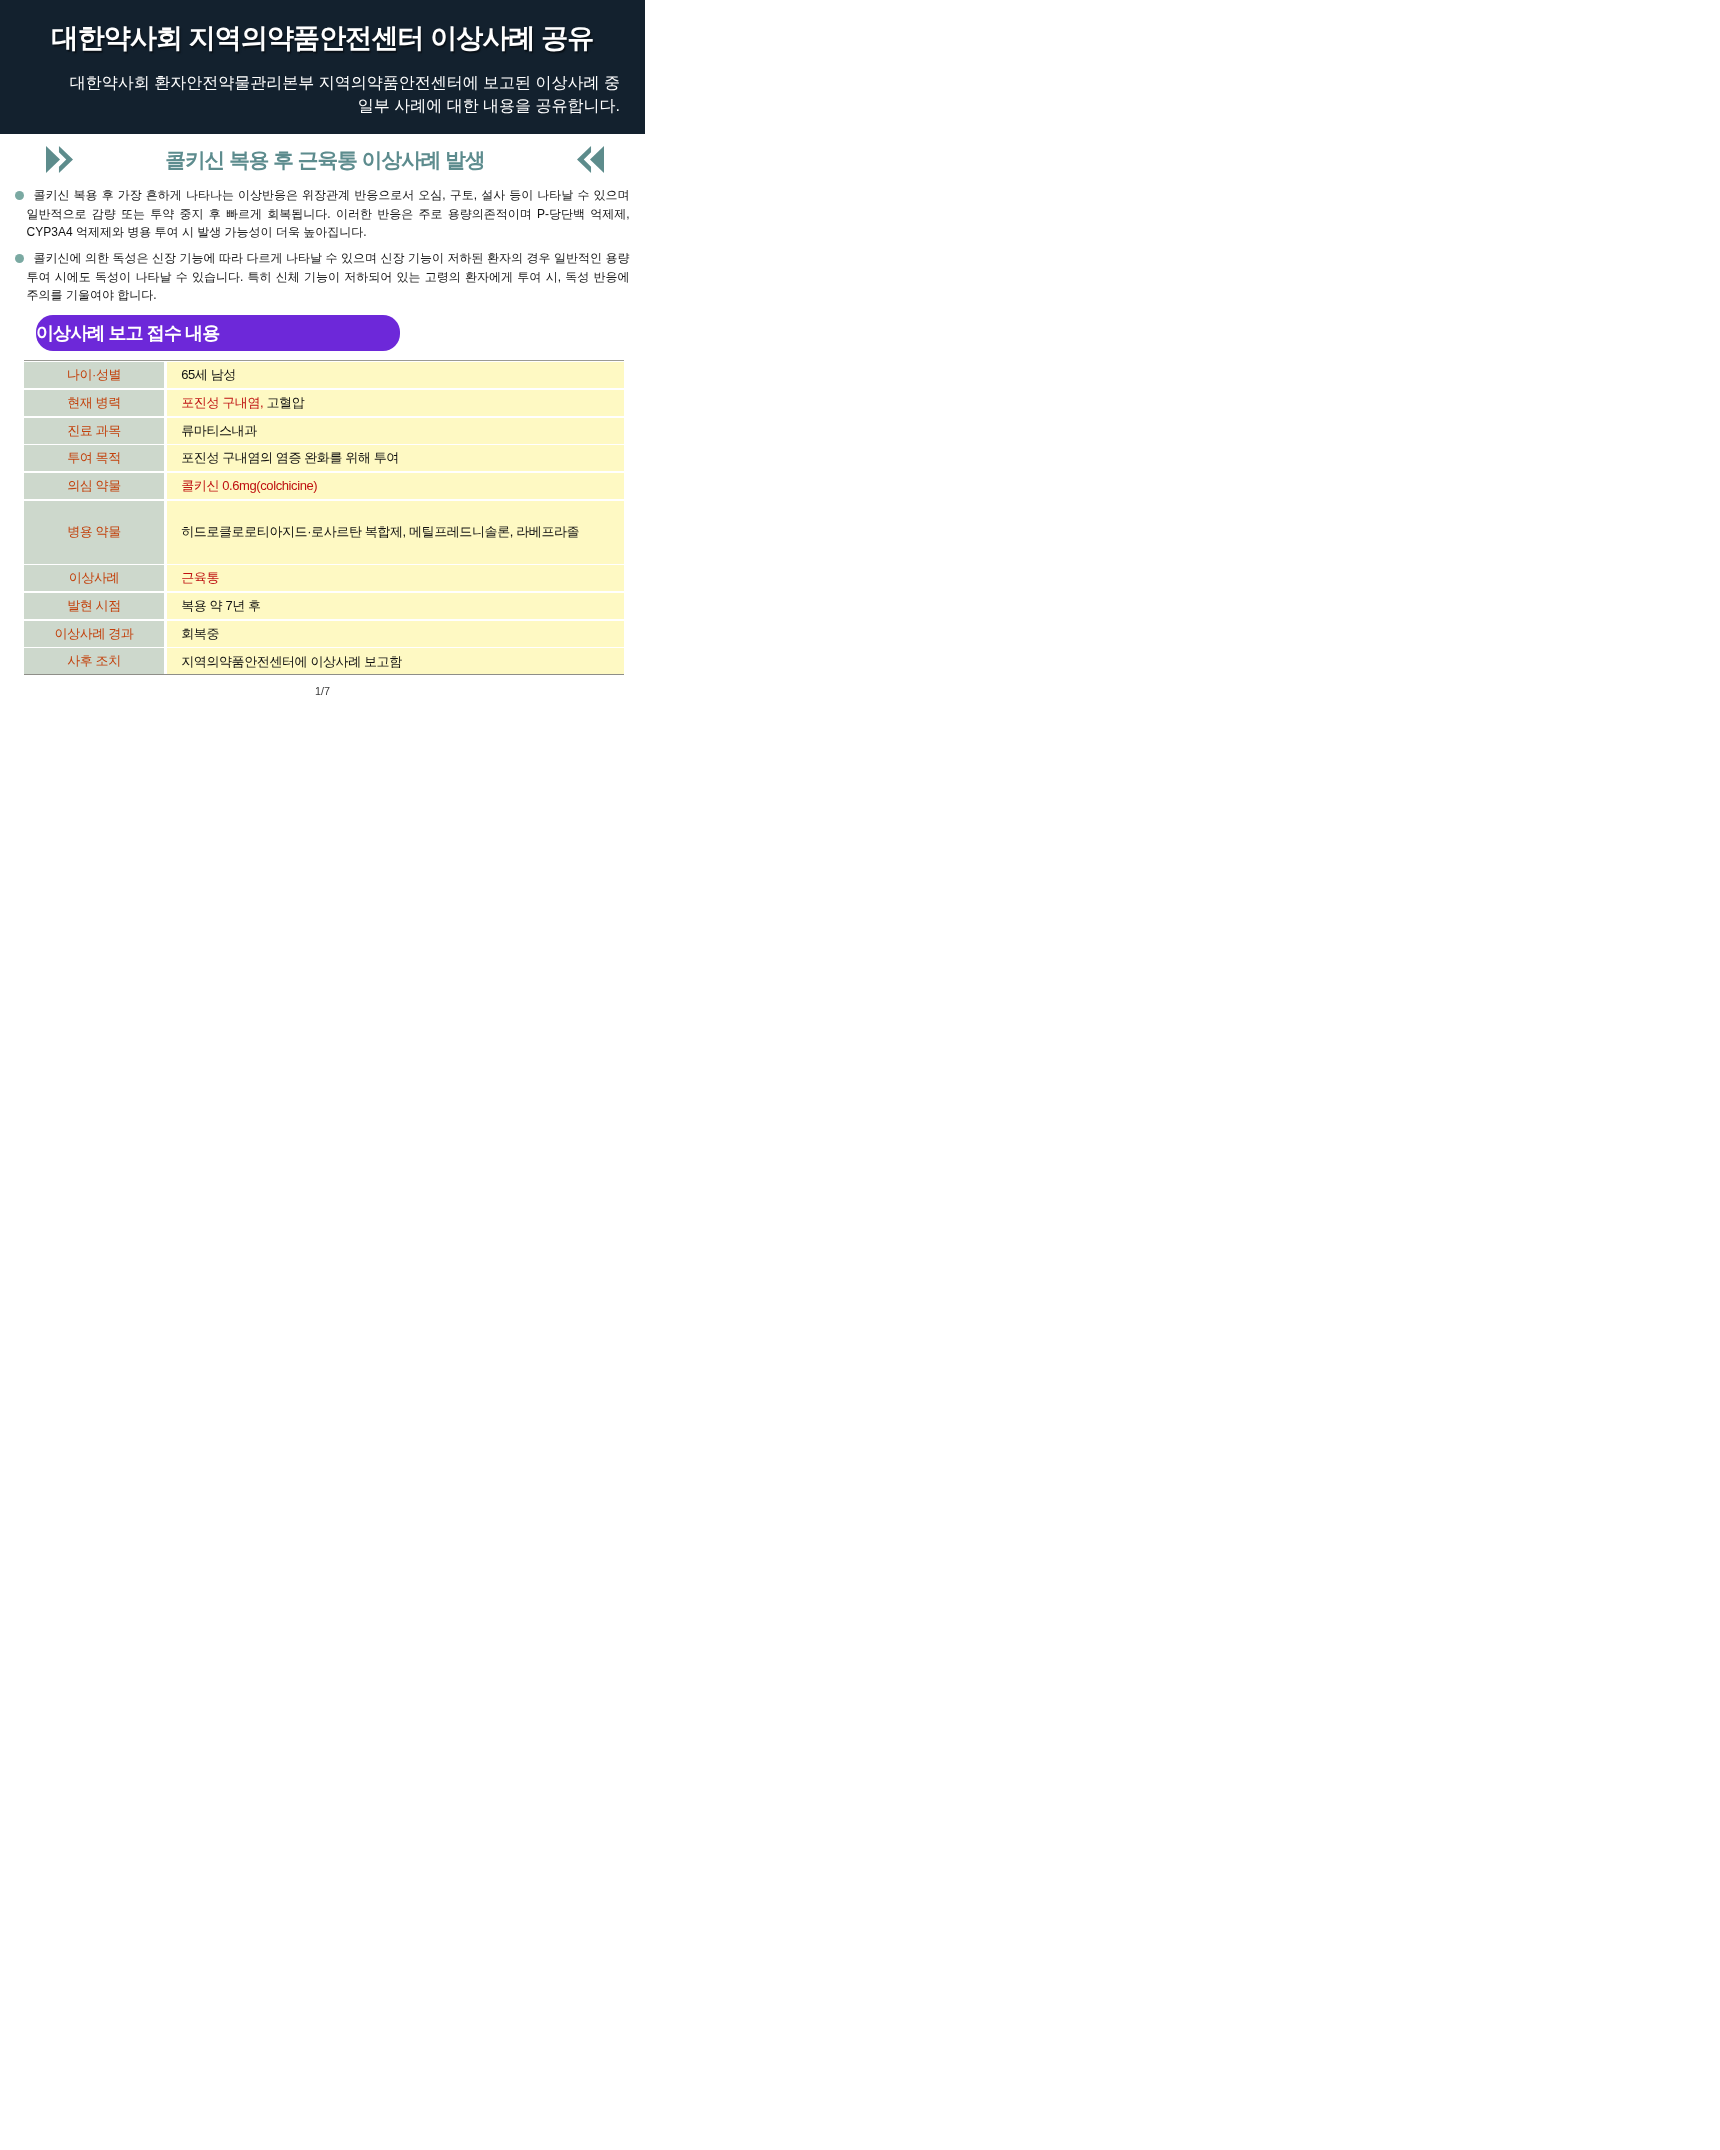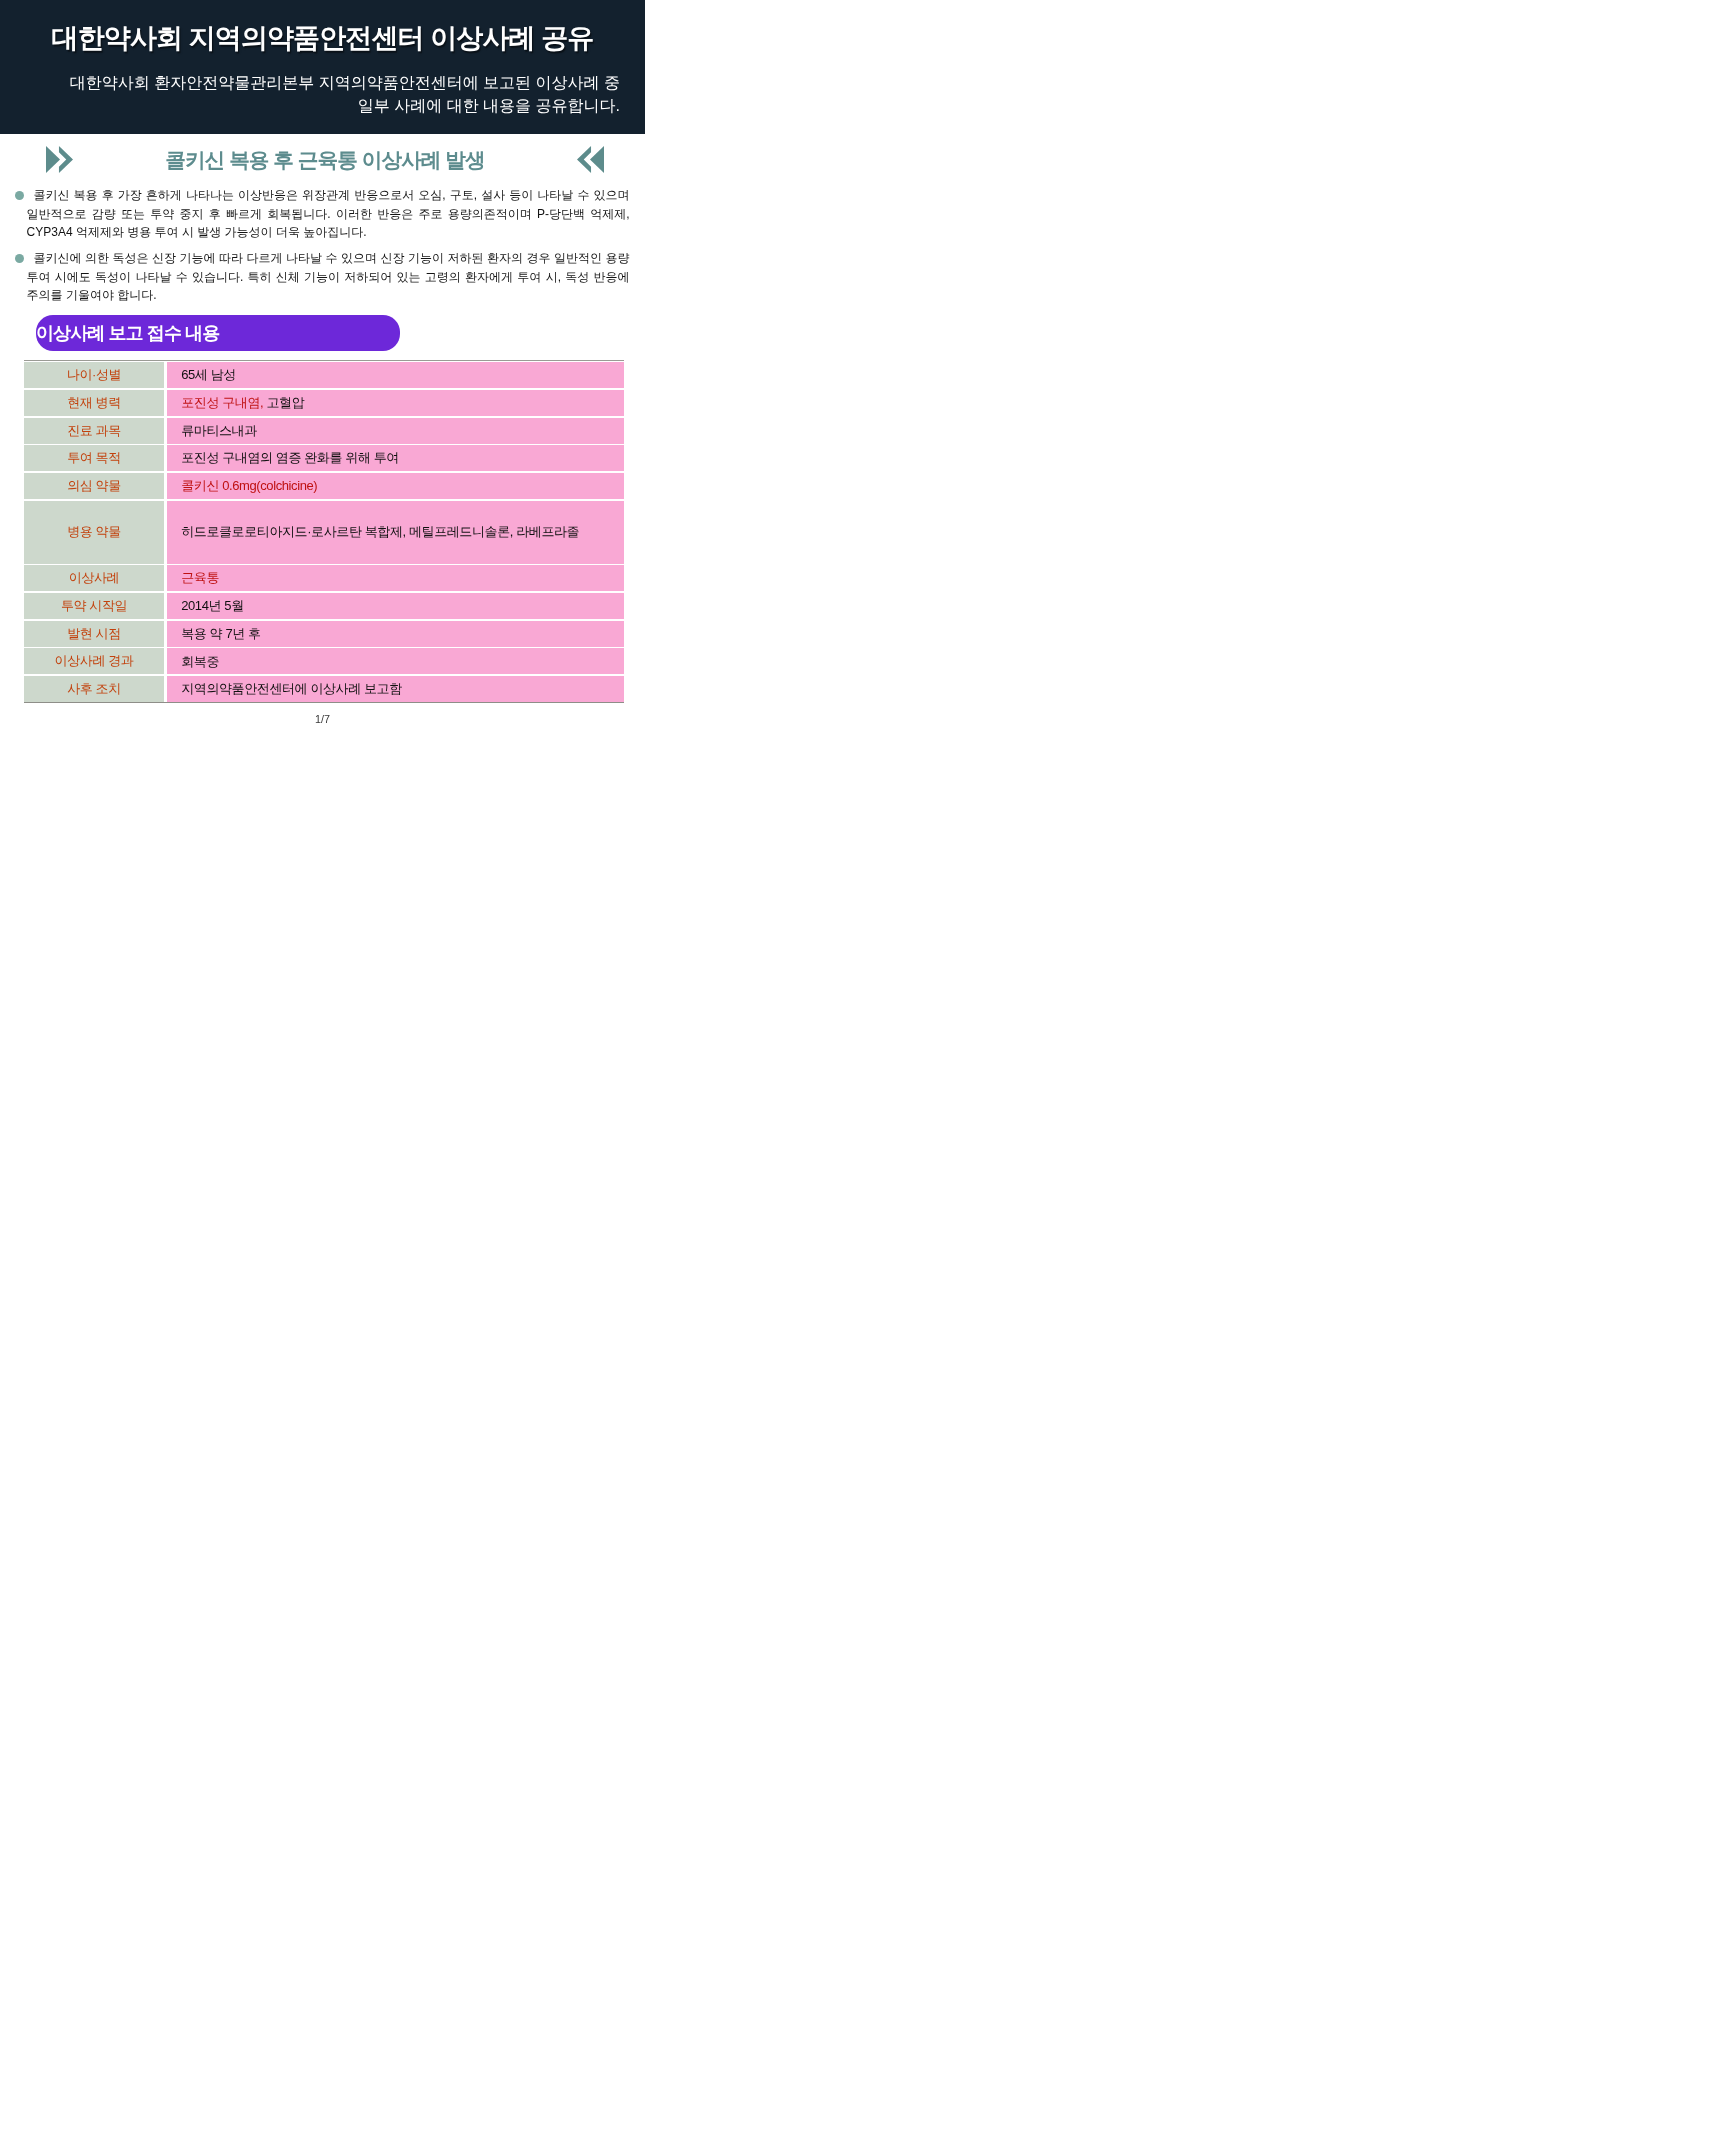--- a/index.html
+++ b/index.html
@@ -99,21 +99,21 @@
     width:140px; flex:0 0 140px;
     background:#cdd8cc;
     margin-right:2.6px;
     display:flex; align-items:center; justify-content:center;
     font-size:13px; color:#c2410c;
     text-align:center;
     letter-spacing:-0.4px;
   }
   .tvalue {
     flex:1;
-    background:#f9a8d4;
+    background:#fef9c3;
     display:flex; align-items:center;
     padding:2.6px 8.6px 2.6px 14.6px;
     font-size:13px; color:#101010;
     line-height:1.38;
     letter-spacing:-0.4px;
   }
   .red-text { color:#bf1111; }
 
   
   .page-footer {
@@ -221,28 +221,20 @@
 
   <div class="trow">
     <div class="tlabel">이상사례</div>
     <div class="tvalue">
         <span>
       <span class="red-text">근육통</span><span></span>
     </span>
       </div>
   </div>
 
-  <div class="trow">
-    <div class="tlabel">투약 시작일</div>
-    <div class="tvalue">
-        <span>
-      <span class="red-text"></span><span>2014년 5월</span>
-    </span>
-      </div>
-  </div>
 
   <div class="trow">
     <div class="tlabel">발현 시점</div>
     <div class="tvalue">
         <span>
       <span class="red-text"></span><span>복용 약 7년 후</span>
     </span>
       </div>
   </div>
 

